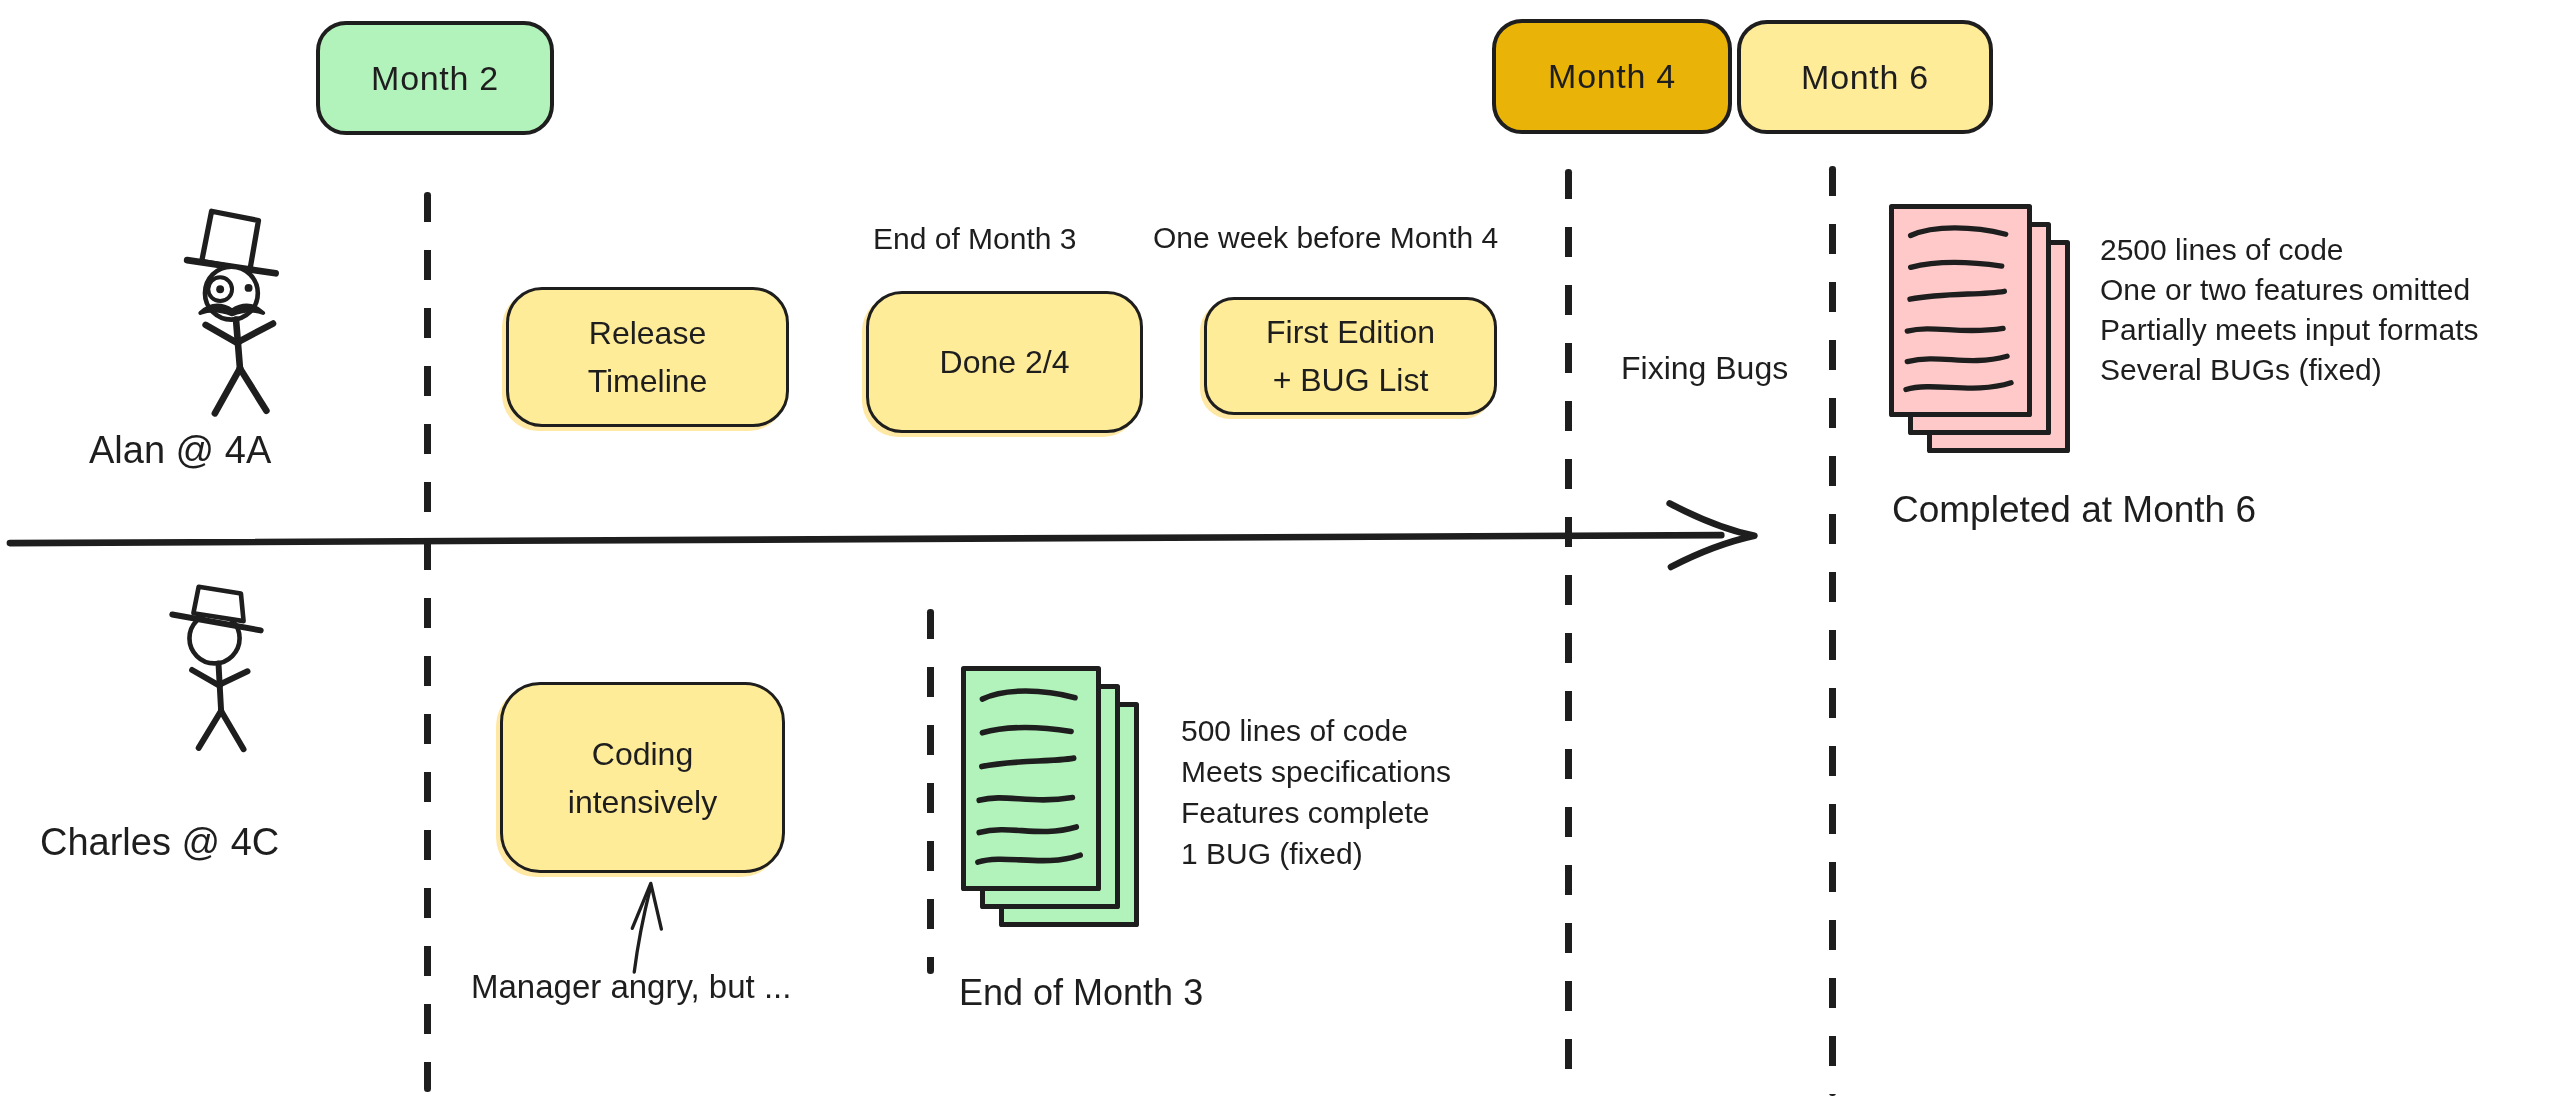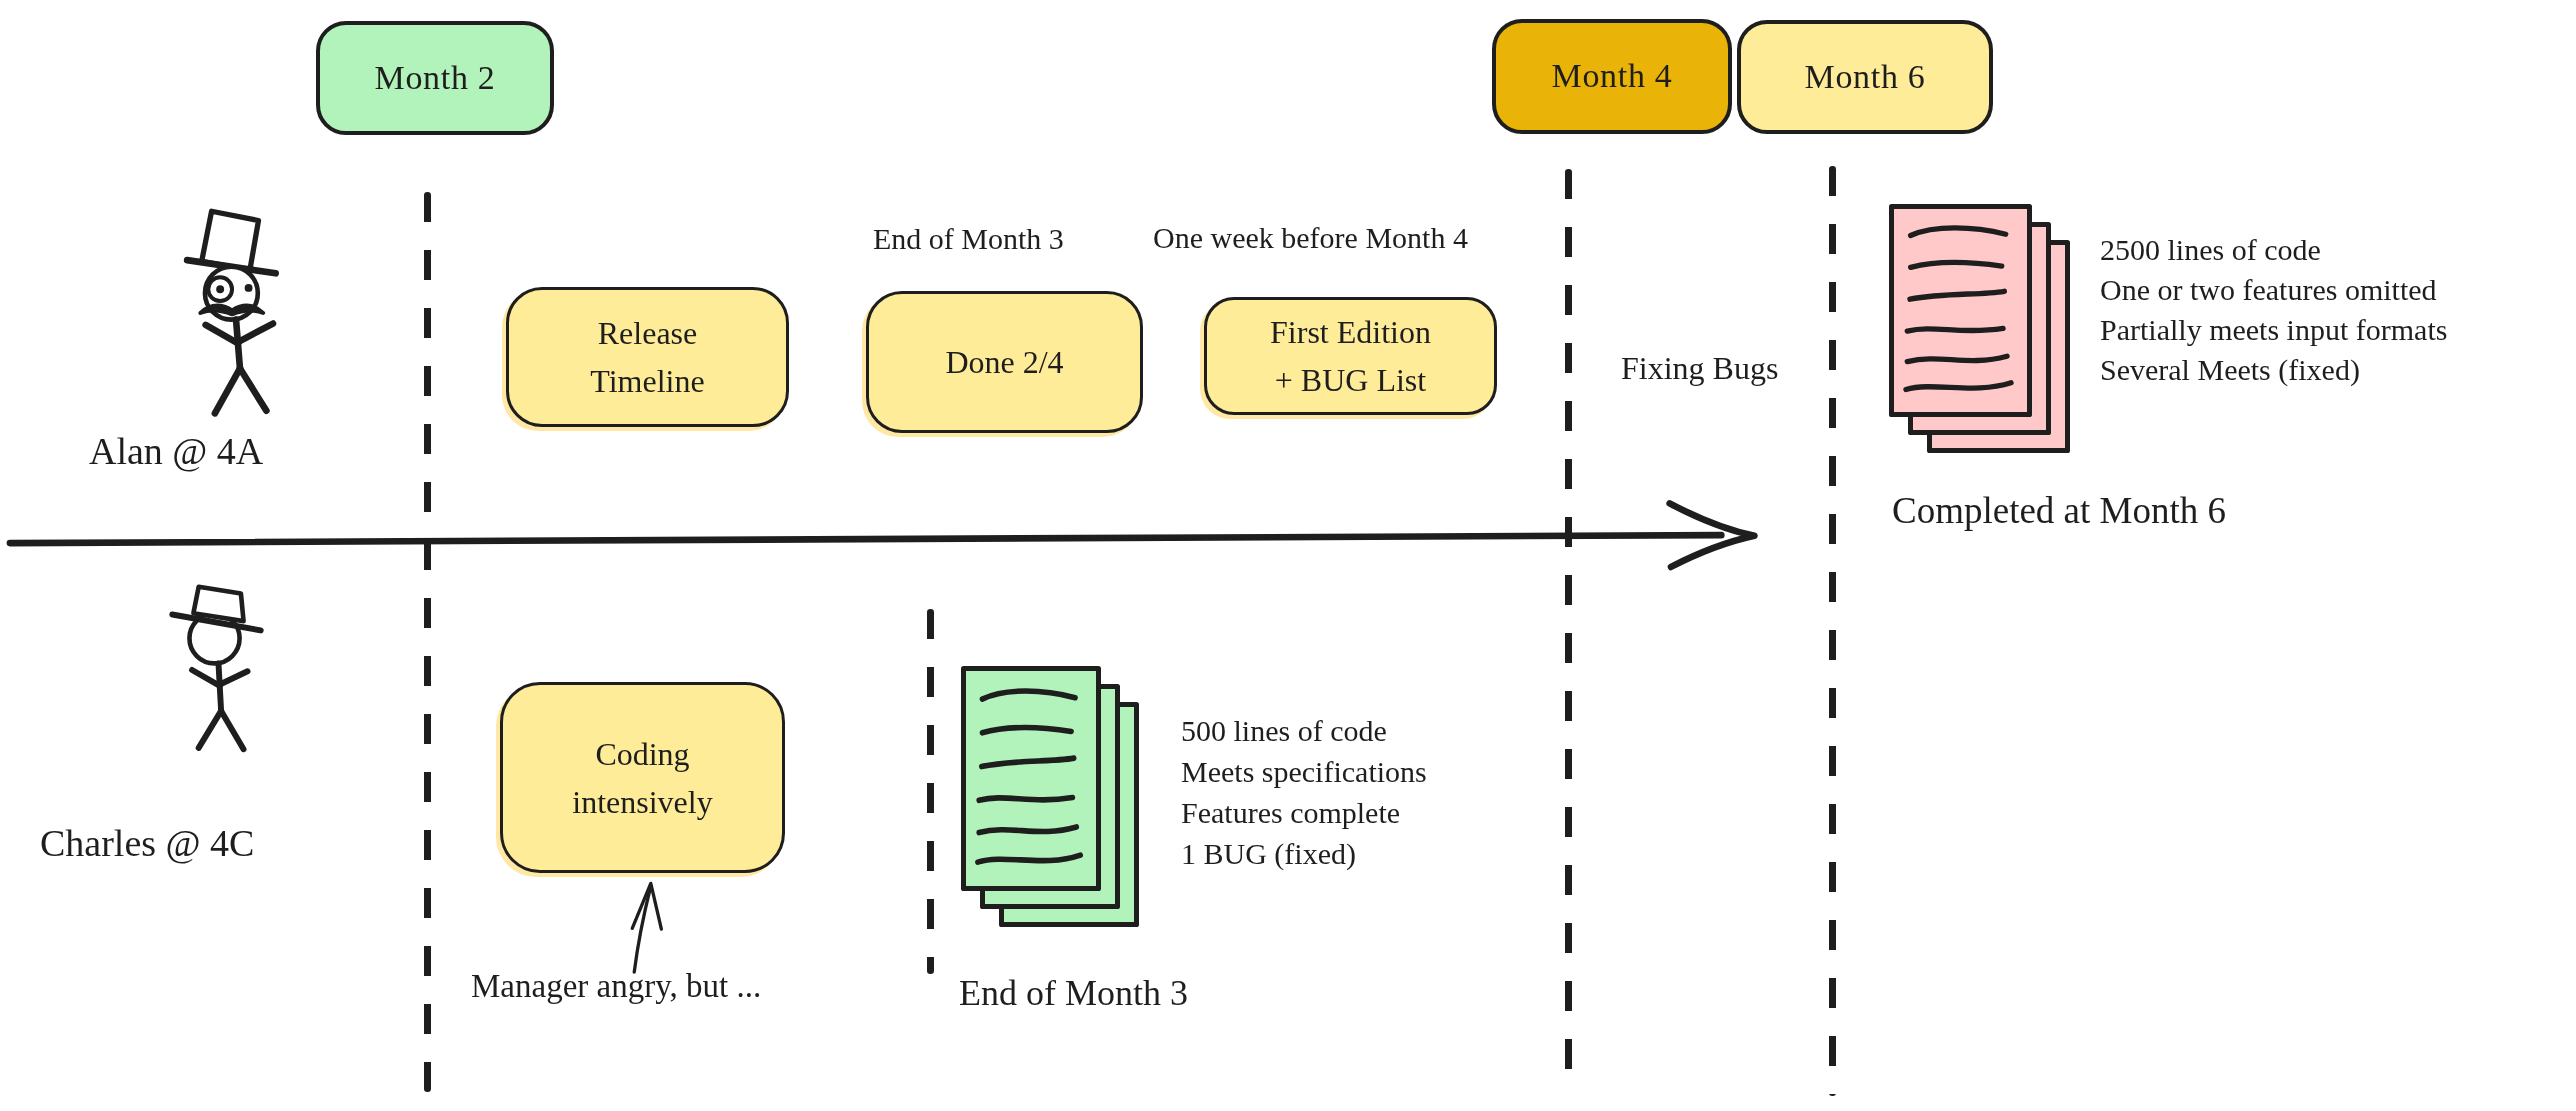--- a/index.html
+++ b/index.html
@@ -2,21 +2,21 @@
 <html style="font-size:10.6px"><head>
 <meta charset="utf-8">
 <style>
   html, body { margin: 0; padding: 0; background: #ffffff; }
   .canvas {
     position: relative;
     width: 2576px;
     height: 1112px;
     background: #ffffff;
     overflow: hidden;
-    font-family: Liberation Serif, serif;
+    font-family: Liberation Sans, sans-serif;
     color: #1e1e1e;
   }
   .abs { position: absolute; }
 
   
   .month-box {
     position: absolute;
     border: 4.6px solid #1e1e1e;
     border-radius: 30px;
     display: flex;
@@ -190,21 +190,21 @@
         <path class="stroke" d="M20 230 C70 218 110 238 170 222" stroke-width="8"></path>
         <path class="stroke" d="M18 272 C60 260 120 280 176 262" stroke-width="8"></path>
       </svg>
     </div>
   </div>
 
   <div class="notes" style="left:2100px; top:230px; line-height:40px;">
     <div>2500 lines of code</div>
     <div>One or two features omitted</div>
     <div>Partially meets input formats</div>
-    <div>Several Meets (fixed)</div>
+    <div>Several BUGs (fixed)</div>
   </div>
 
   <div class="notes" style="left:1181px; top:710px;">
     <div>500 lines of code</div>
     <div>Meets specifications</div>
     <div>Features complete</div>
     <div>1 BUG (fixed)</div>
   </div>
 
 </div>

